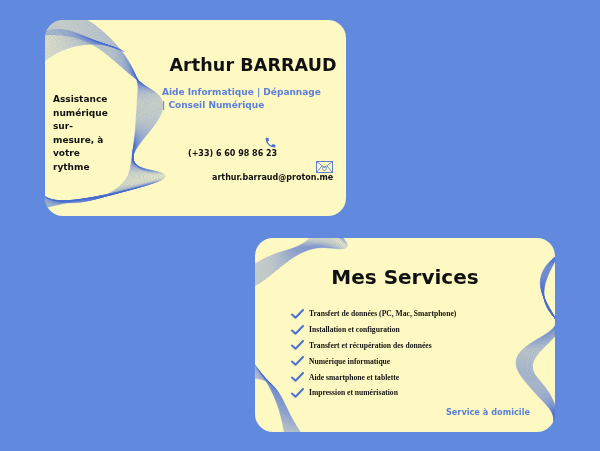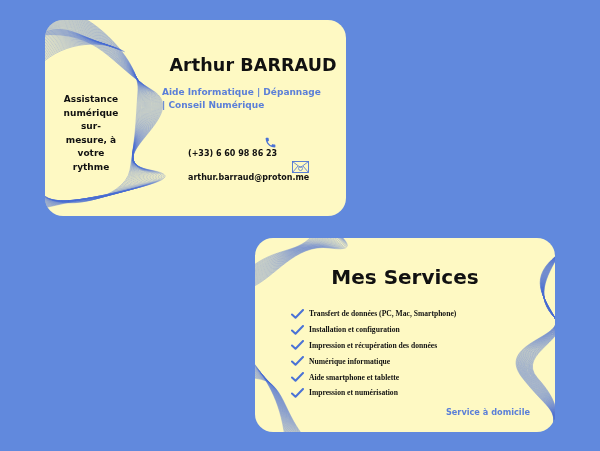--- a/index.html
+++ b/index.html
@@ -23,29 +23,29 @@
       text-align: center; font-weight: bold; font-size: 17.5px; color: #111;
       letter-spacing: 0.1px; white-space: nowrap;
     }
     .tagline {
       position: absolute; left: 117px; top: 66px; width: 180px;
       text-align: left; font-weight: bold; font-size: 9px; color: #5b7fd8;
       line-height: 12.5px;
     }
     .slogan {
       position: absolute; left: 8px; top: 73px; width: 76px;
-      text-align: center; font-weight: bold; font-size: 9px; color: #111;
+      text-align: left; font-weight: bold; font-size: 9px; color: #111;
       line-height: 13.5px;
     }
     .contact {
       position: absolute; left: 137px; display: flex; align-items: flex-end;
       font-weight: bold; font-size: 8px; color: #111; white-space: nowrap; flex-direction: column;
     }
     .contact.phone { top: 116px; }
-    .contact.email { top: 141px; }
+    .contact.email { top: 141px; margin-left: 24px; }
     .contact svg { flex: none; }
     .contact .txt { margin-left: 6px; }
 
     .svc-title {
       position: absolute; left: 0; top: 27px; width: 300px;
       text-align: center; font-weight: bold; font-size: 20px; color: #111;
     }
     .svc-list { position: absolute; left: 36px; top: 68px; list-style: none; }
     .svc-list li {
       display: flex; align-items: center; height: 15.8px;
@@ -234,21 +234,21 @@
     <li>
         <svg width="13" height="10" viewBox="0 0 13 10">
           <path d="M1 5.5 L4.5 8.8 L12 1" fill="none" stroke="#4a72d6" stroke-width="2" stroke-linecap="round" stroke-linejoin="round"></path>
         </svg>
         <span>Installation et configuration</span>
       </li>
     <li>
         <svg width="13" height="10" viewBox="0 0 13 10">
           <path d="M1 5.5 L4.5 8.8 L12 1" fill="none" stroke="#4a72d6" stroke-width="2" stroke-linecap="round" stroke-linejoin="round"></path>
         </svg>
-        <span>Impression et récupération des données</span>
+        <span>Transfert et récupération des données</span>
       </li>
     <li>
         <svg width="13" height="10" viewBox="0 0 13 10">
           <path d="M1 5.5 L4.5 8.8 L12 1" fill="none" stroke="#4a72d6" stroke-width="2" stroke-linecap="round" stroke-linejoin="round"></path>
         </svg>
         <span>Numérique informatique</span>
       </li>
     <li>
         <svg width="13" height="10" viewBox="0 0 13 10">
           <path d="M1 5.5 L4.5 8.8 L12 1" fill="none" stroke="#4a72d6" stroke-width="2" stroke-linecap="round" stroke-linejoin="round"></path>

